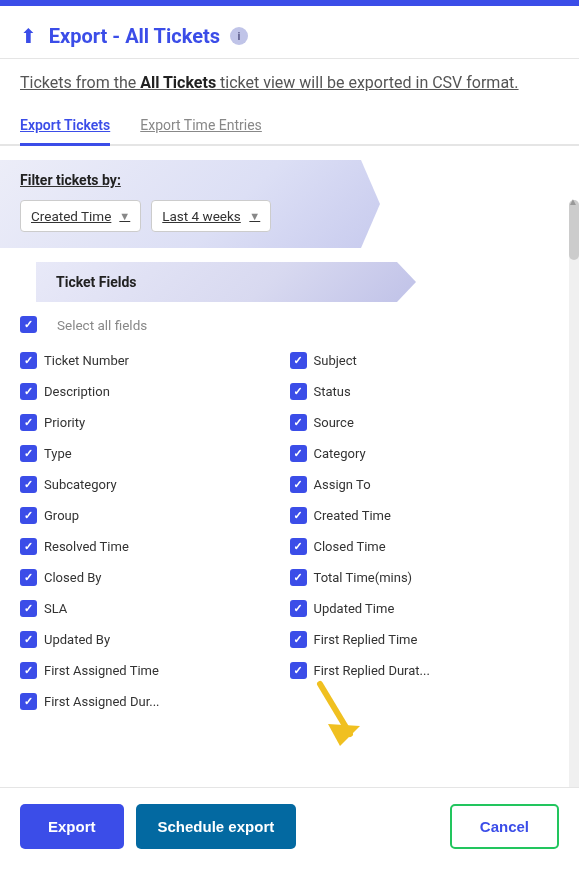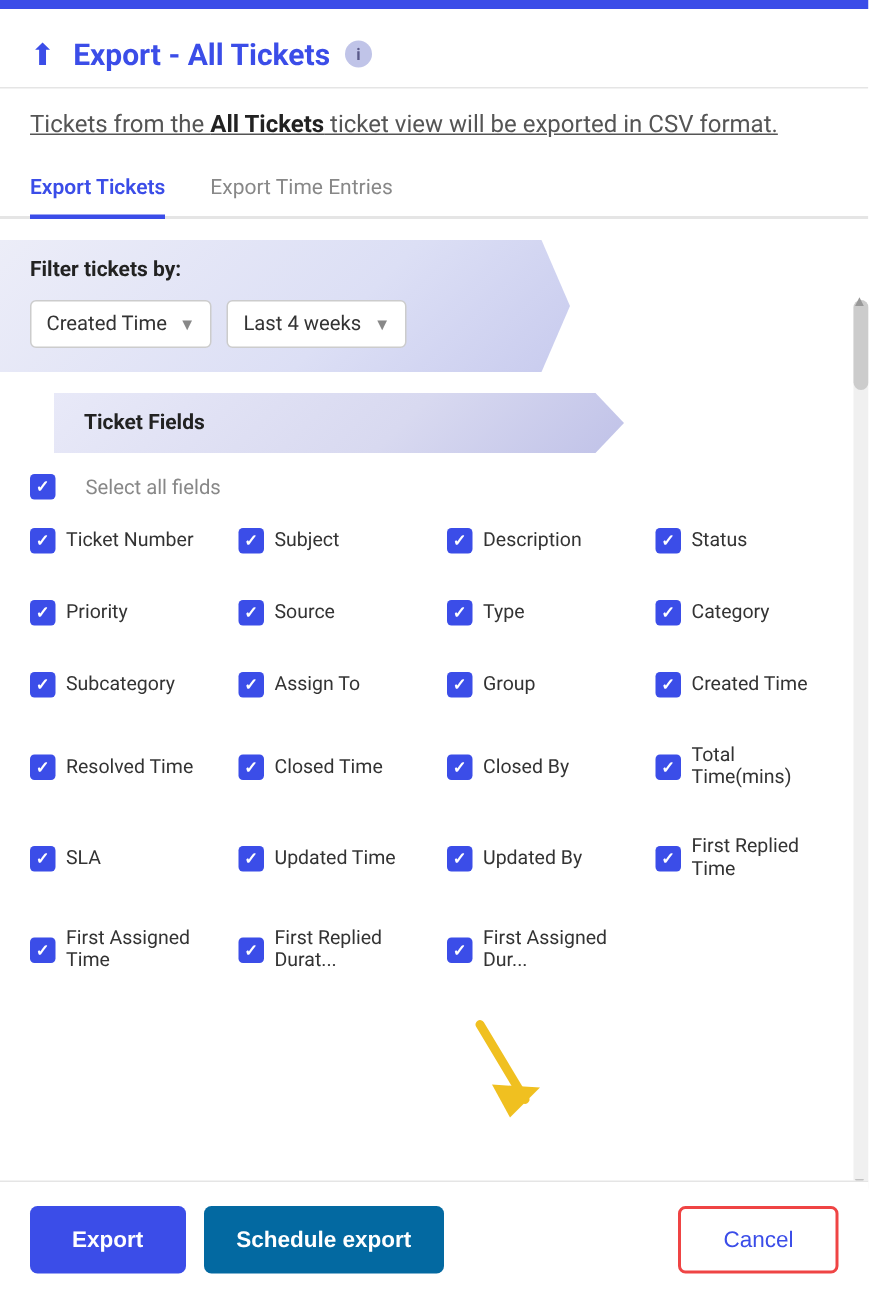--- a/index.html
+++ b/index.html
@@ -74,20 +74,21 @@
     }
 
     .tab {
       padding: 10px 0;
       margin-right: 30px;
       font-size: 14px;
       cursor: pointer;
       color: #888;
       border-bottom: 3px solid transparent;
       margin-bottom: -2px;
+      text-decoration: underline;
     }
 
     .tab.active {
       color: #3b4de8;
       border-bottom: 3px solid #3b4de8;
       font-weight: 600;
     }
 
     .section-header {
       background: linear-gradient(135deg, #e8e9f8 0%, #d8d9f0 60%, #c0c2e8 100%);
@@ -152,22 +153,22 @@
       margin-bottom: 12px;
     }
 
     .select-all-label {
       color: #888;
       font-size: 13.5px;
     }
 
     .fields-grid {
       display: grid;
-      grid-template-columns: repeat(4, 1fr);
-      gap: 17px;
+      grid-template-columns: repeat(2, 1fr);
+      gap: 0;
     }
 
     .field-item {
       display: flex;
       align-items: center;
       gap: 7px;
       padding: 7px 0;
       font-size: 13px;
       color: #333;
     }
@@ -223,25 +224,25 @@
       padding: 12px 22px;
       font-size: 15px;
       font-weight: 600;
       cursor: pointer;
       min-width: 140px;
     }
 
     .btn-cancel {
       background: #fff;
       color: #3b4de8;
-      border: 2px solid #ef4444;
+      border: 2px solid #22c55e;
       border-radius: 5px;
       padding: 12px 28px;
       font-size: 15px;
-      font-weight: 400;
+      font-weight: 700;
       cursor: pointer;
       margin-left: auto;
     }
 
     .scrollbar-track {
       position: absolute;
       right: 0;
       top: 200px;
       bottom: 80px;
       width: 10px;
@@ -313,21 +314,21 @@
 
   <div class="subtitle">
     <span>Tickets from the </span><strong>All Tickets</strong><span> ticket view will be exported in CSV format.</span>
   </div>
 
   <div class="tabs">
     <div class="tab active">Export Tickets</div>
     <div class="tab">Export Time Entries</div>
   </div>
 
-  <div style="padding: 14px 0 0 0;">
+  <div style="padding: 14px 0 0 0; text-decoration: underline;">
     <div class="filter-section">
       <div class="filter-label">Filter tickets by:</div>
       <div class="filter-dropdowns">
         <div class="dropdown-select">
           <span>Created Time</span>
           <span class="chevron">▼</span>
         </div>
         <div class="dropdown-select">
           <span>Last 4 weeks</span>
           <span class="chevron">▼</span>

